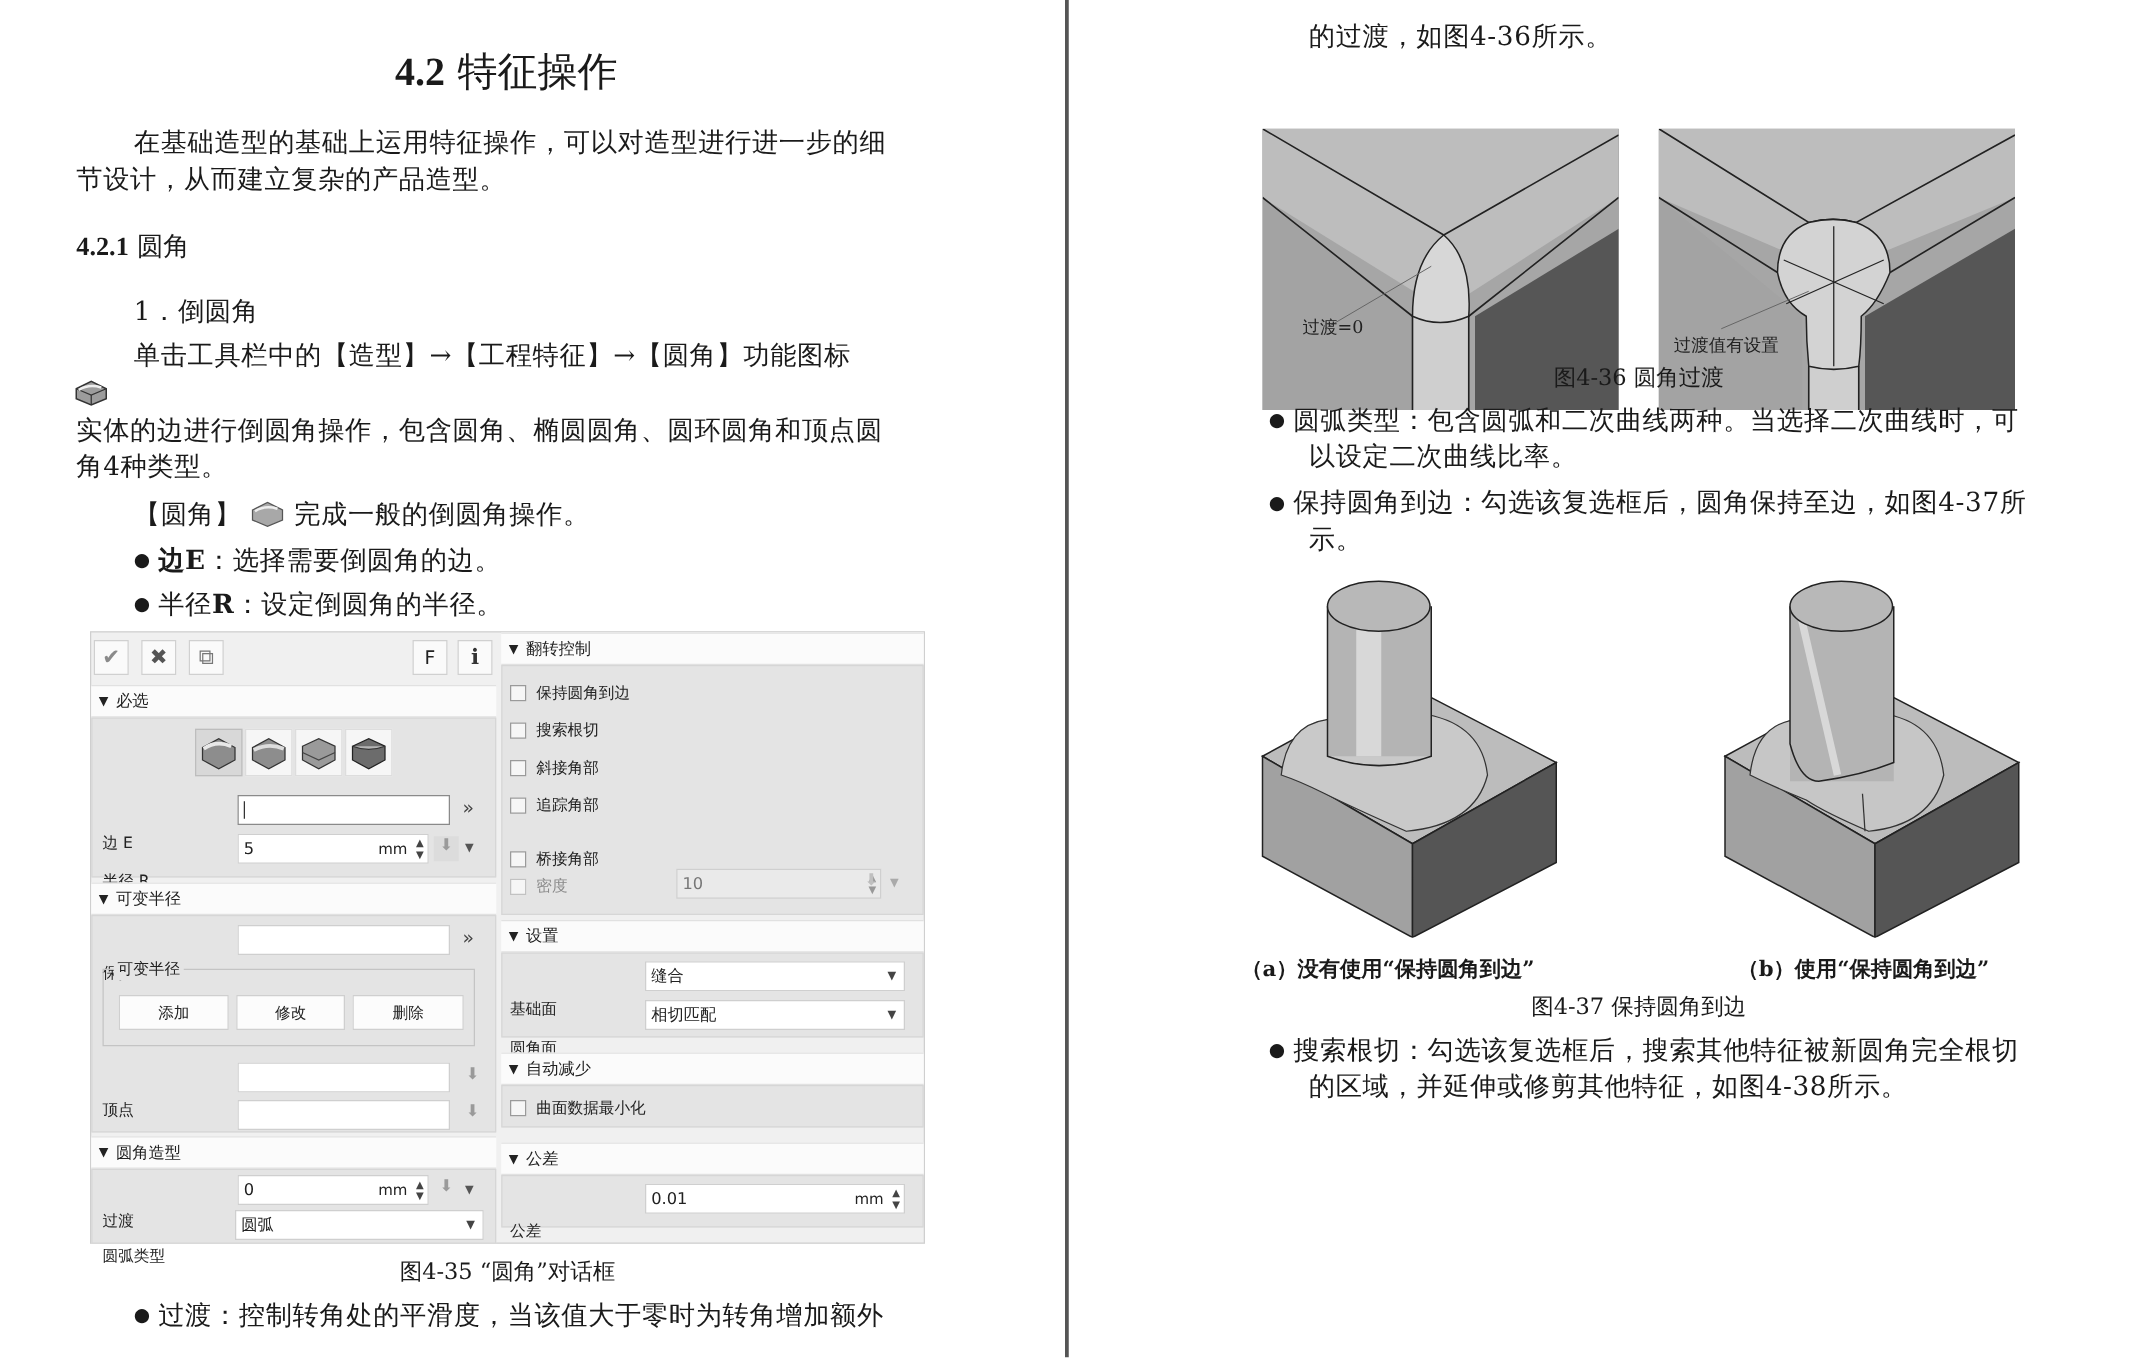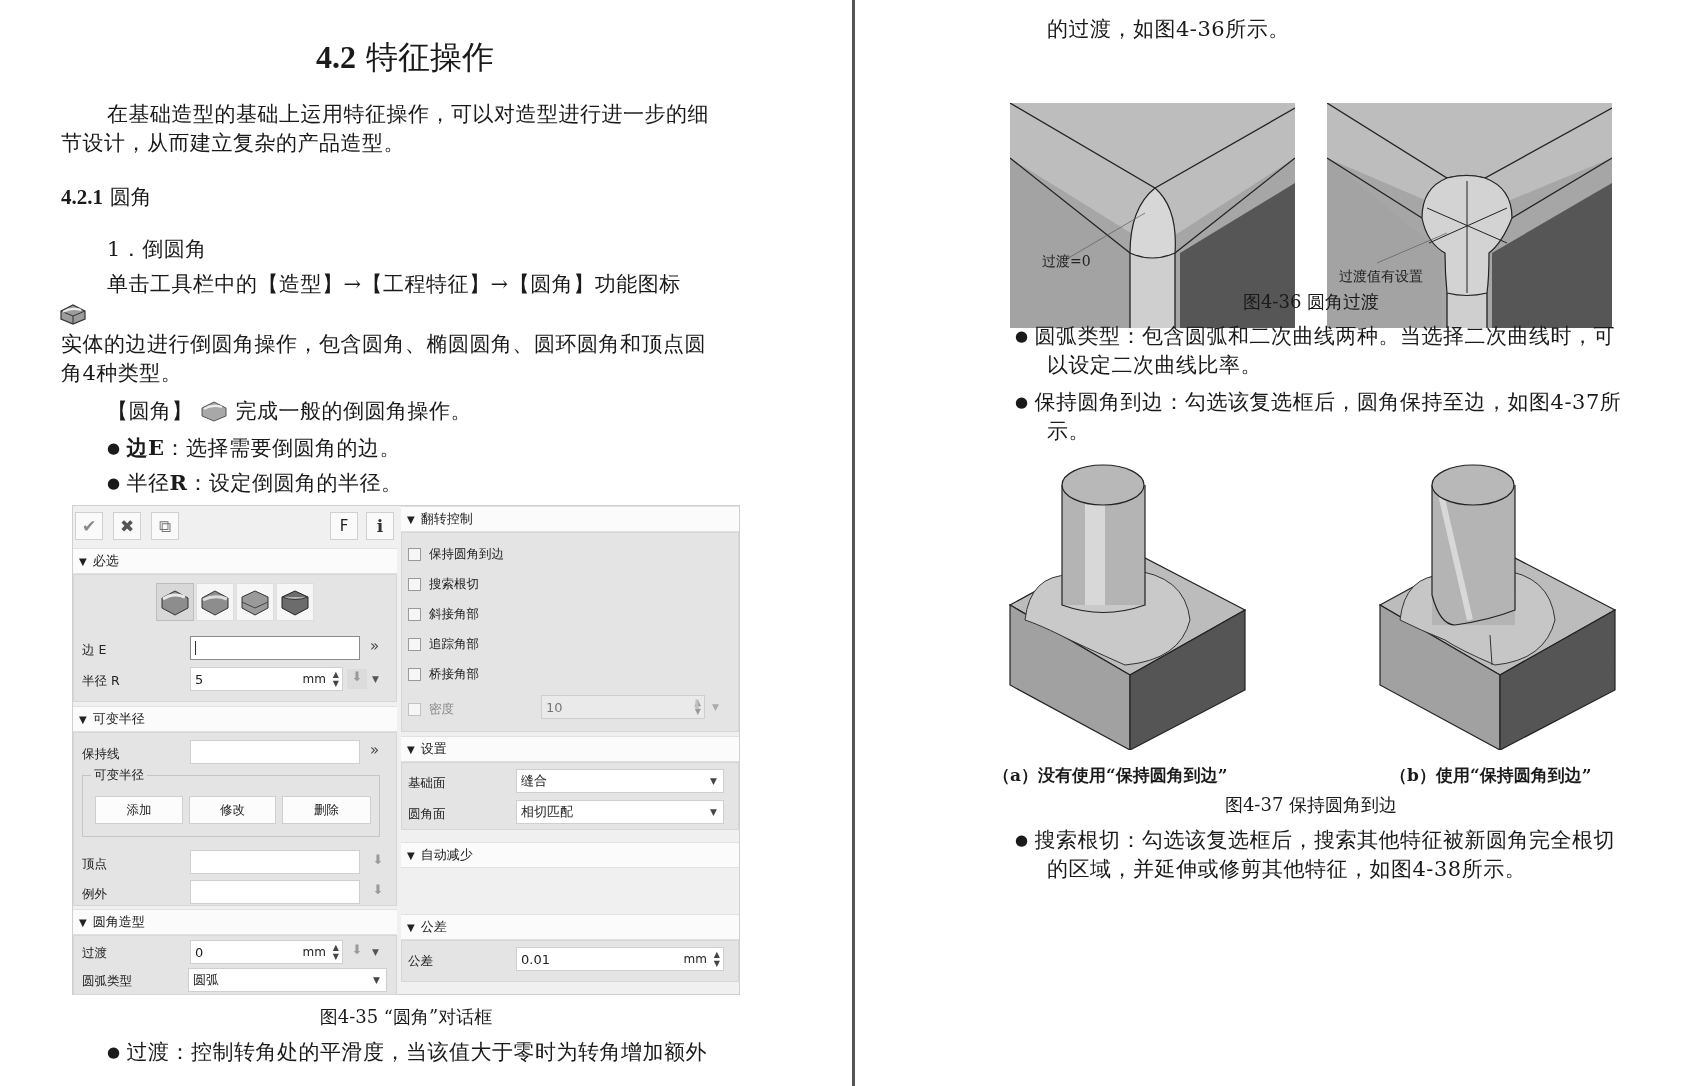--- a/index.html
+++ b/index.html
@@ -21,21 +21,21 @@
   
   .dialog { position: absolute; left: 72px; top: 505px; width: 668px; height: 490px; background: #f0f0f0; border: 1px solid #cfcfcf; font-family: "DejaVu Sans", "Liberation Sans", sans-serif; font-size: 13px; color: #222; }
   .col { position: absolute; top: 0; bottom: 0; }
   .colL { left: 0; width: 324px; }
   .colR { left: 328px; width: 338px; }
   .toolbar { position: absolute; left: 0; top: 0; width: 324px; height: 38px; }
   .tbtn { position: absolute; top: 6px; width: 28px; height: 28px; background: #fafafa; border: 1px solid #d0d0d0; display: flex; align-items: center; justify-content: center; font-size: 17px; }
   .sec-head { position: absolute; left: 0; right: 0; height: 26px; background: #fbfbfb; border: 1px solid #e1e1e1; border-left: none; border-right: none; padding-left: 6px; display: flex; align-items: center; font-size: 13px; }
   .sec-head .tri { font-size: 10px; margin-right: 6px; }
   .sec-body { position: absolute; left: 0; right: 0; background: #e4e4e4; border: 1px solid #d6d6d6; }
-  .lbl { position: absolute; font-size: 12.5px; }
+  .lbl { position: absolute; font-size: 12.5px; margin-top: 24px; }
   .input { position: absolute; height: 24px; background: #fff; border: 1px solid #cfcfcf; font-size: 13px; padding-left: 4px; display: flex; align-items: center; }
   .input.focus { border-color: #8a8a8a; }
   .input .unit { position: absolute; right: 16px; font-size: 12px; }
   .input .spin { position: absolute; right: 3px; top: 2px; font-size: 8px; line-height: 9px; color: #444; }
   .input .dd { position: absolute; right: 6px; font-size: 9px; color: #444; }
   .input.disabled { background: #eaeaea; color: #777; margin-left: 24px; }
   .chev { position: absolute; font-size: 15px; color: #444; }
   .pick { position: absolute; width: 20px; height: 20px; font-size: 13px; color: #9a9a9a; text-align: center; }
   .pickdd { position: absolute; font-size: 9px; color: #555; }
   .btn { position: absolute; height: 28px; background: #fcfcfc; border: 1px solid #cfcfcf; display: flex; align-items: center; justify-content: center; font-size: 12.5px; }
@@ -212,21 +212,21 @@
           <span>搜索根切</span>
         </div>
       <div class="cb" style="left:6px; top:73px;">
           <span class="box"></span>
           <span>斜接角部</span>
         </div>
       <div class="cb" style="left:6px; top:103px;">
           <span class="box"></span>
           <span>追踪角部</span>
         </div>
-      <div class="cb" style="left:6px; top:133px;">
+      <div class="cb" style="left:6px; top:146px;">
           <span class="box"></span>
           <span>桥接角部</span>
         </div>
       <div class="cb disabled" style="left:6px; top:168px;">
           <span class="box"></span>
           <span>密度</span>
         </div>
       <div class="input disabled" style="left:115px; top:162px; width:164px;">
           <span>10</span>
           <span class="spin" style="color:#999;">▲<br>▼</span>
@@ -249,20 +249,26 @@
       <div class="input" style="left:114px; top:37px; width:208px;">
           <span>相切匹配</span>
           <span class="dd">▼</span>
         </div>
     </div>
 
     <div class="sec-head" style="top:336px;">
         <span class="tri">▼</span>
         <span>自动减少</span>
       </div>
+    <div class="sec-body" style="top:362px; height:34px;">
+      <div class="cb" style="left:6px; top:9px;">
+          <span class="box"></span>
+          <span>曲面数据最小化</span>
+        </div>
+    </div>
 
     <div class="sec-head" style="top:408px;">
         <span class="tri">▼</span>
         <span>公差</span>
       </div>
     <div class="sec-body" style="top:434px; height:42px;">
       <div class="lbl" style="left:6px; top:12px;">公差</div>
       <div class="input" style="left:114px; top:6px; width:208px;">
           <span>0.01</span>
           <span class="unit">mm</span>

